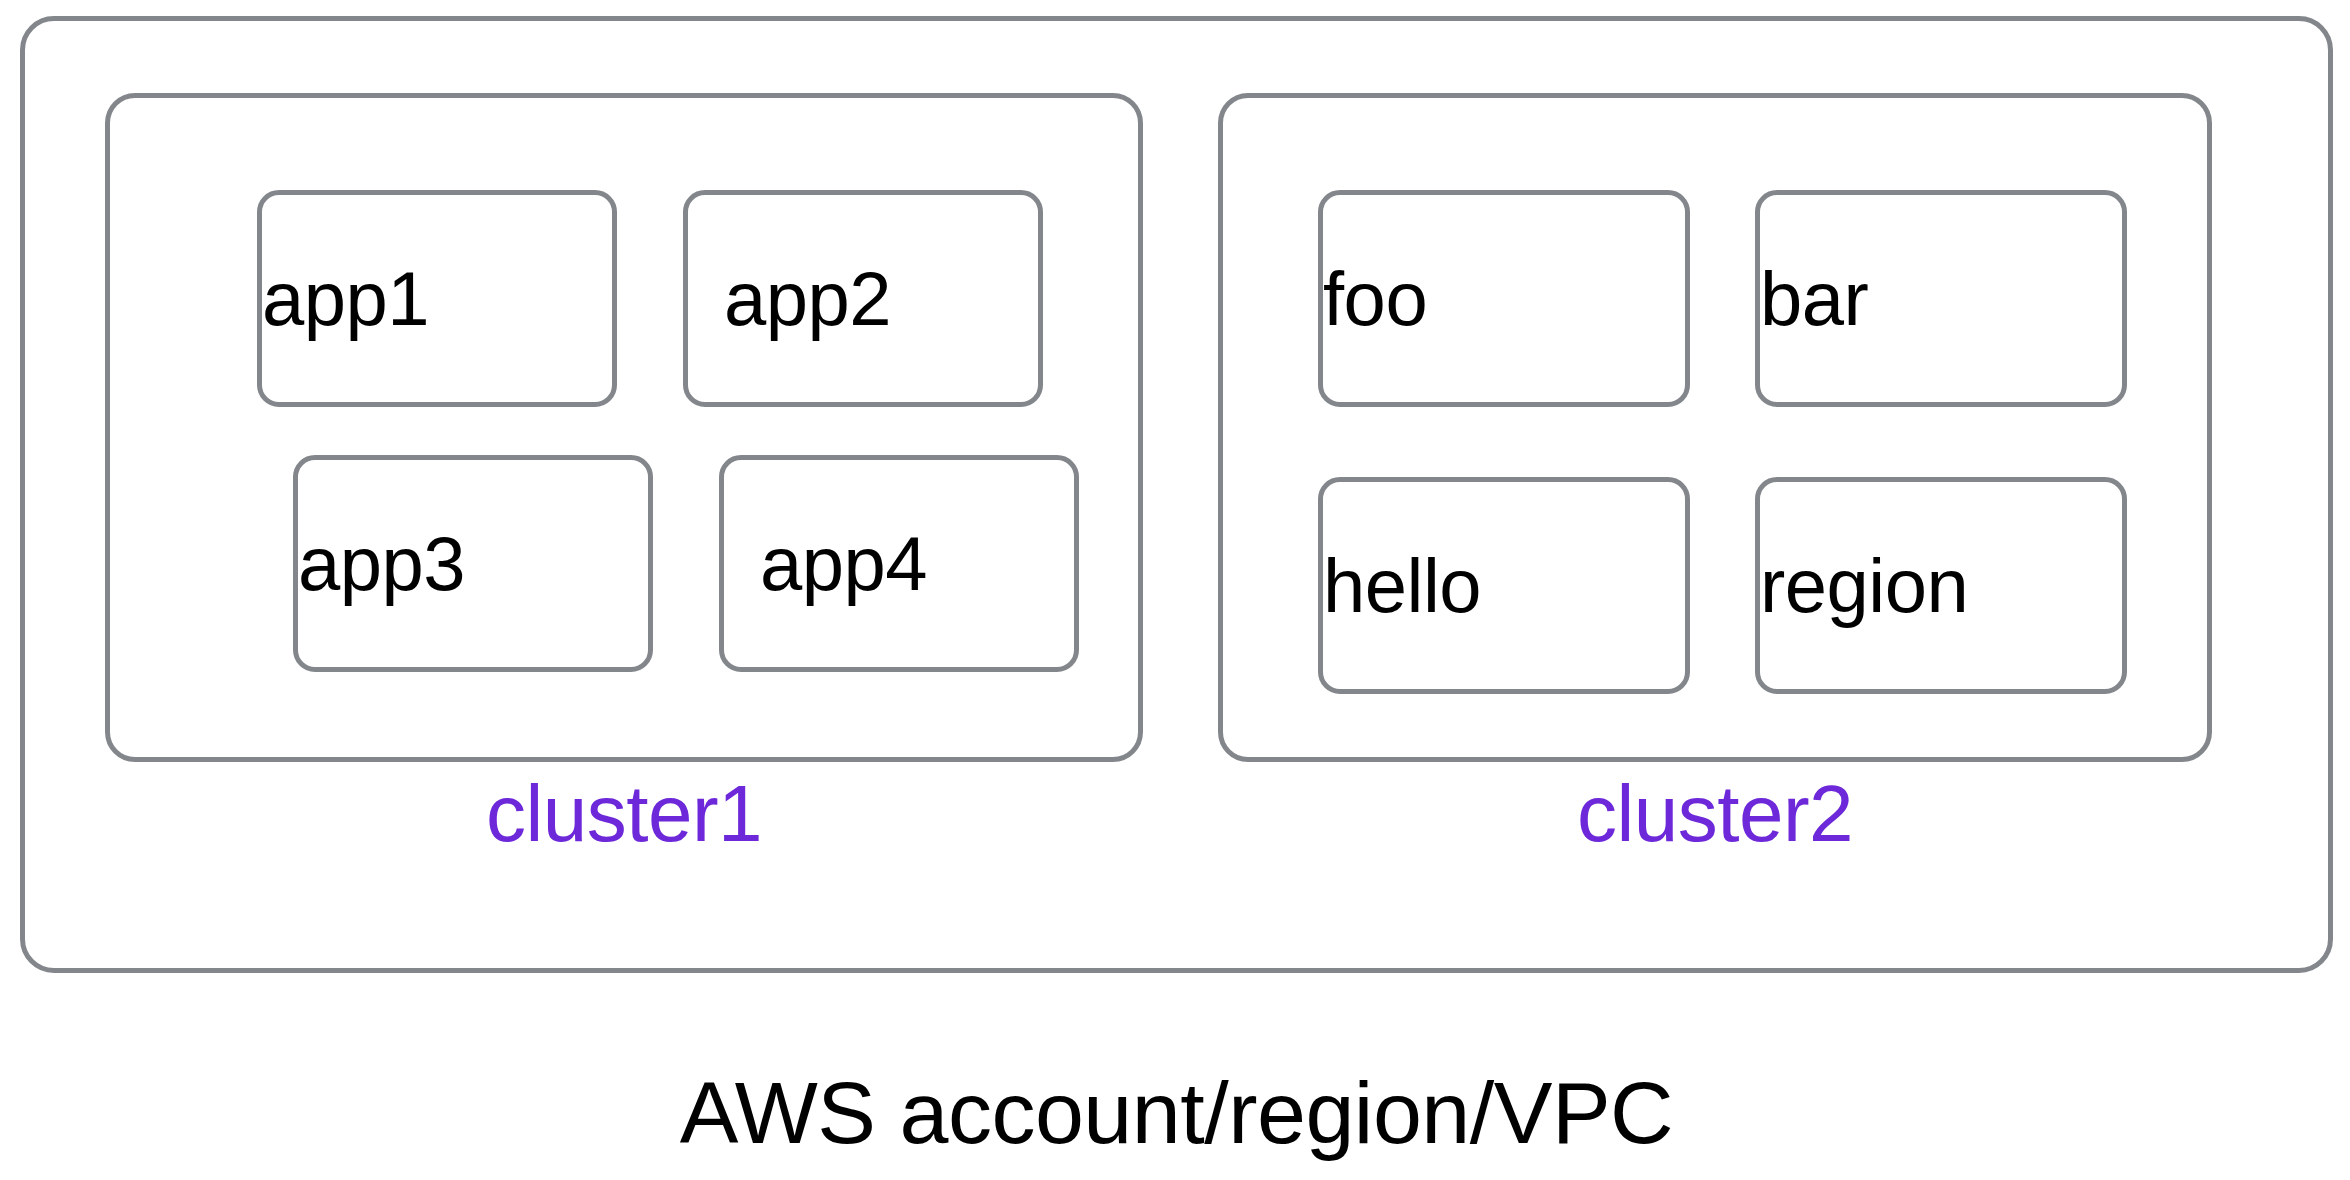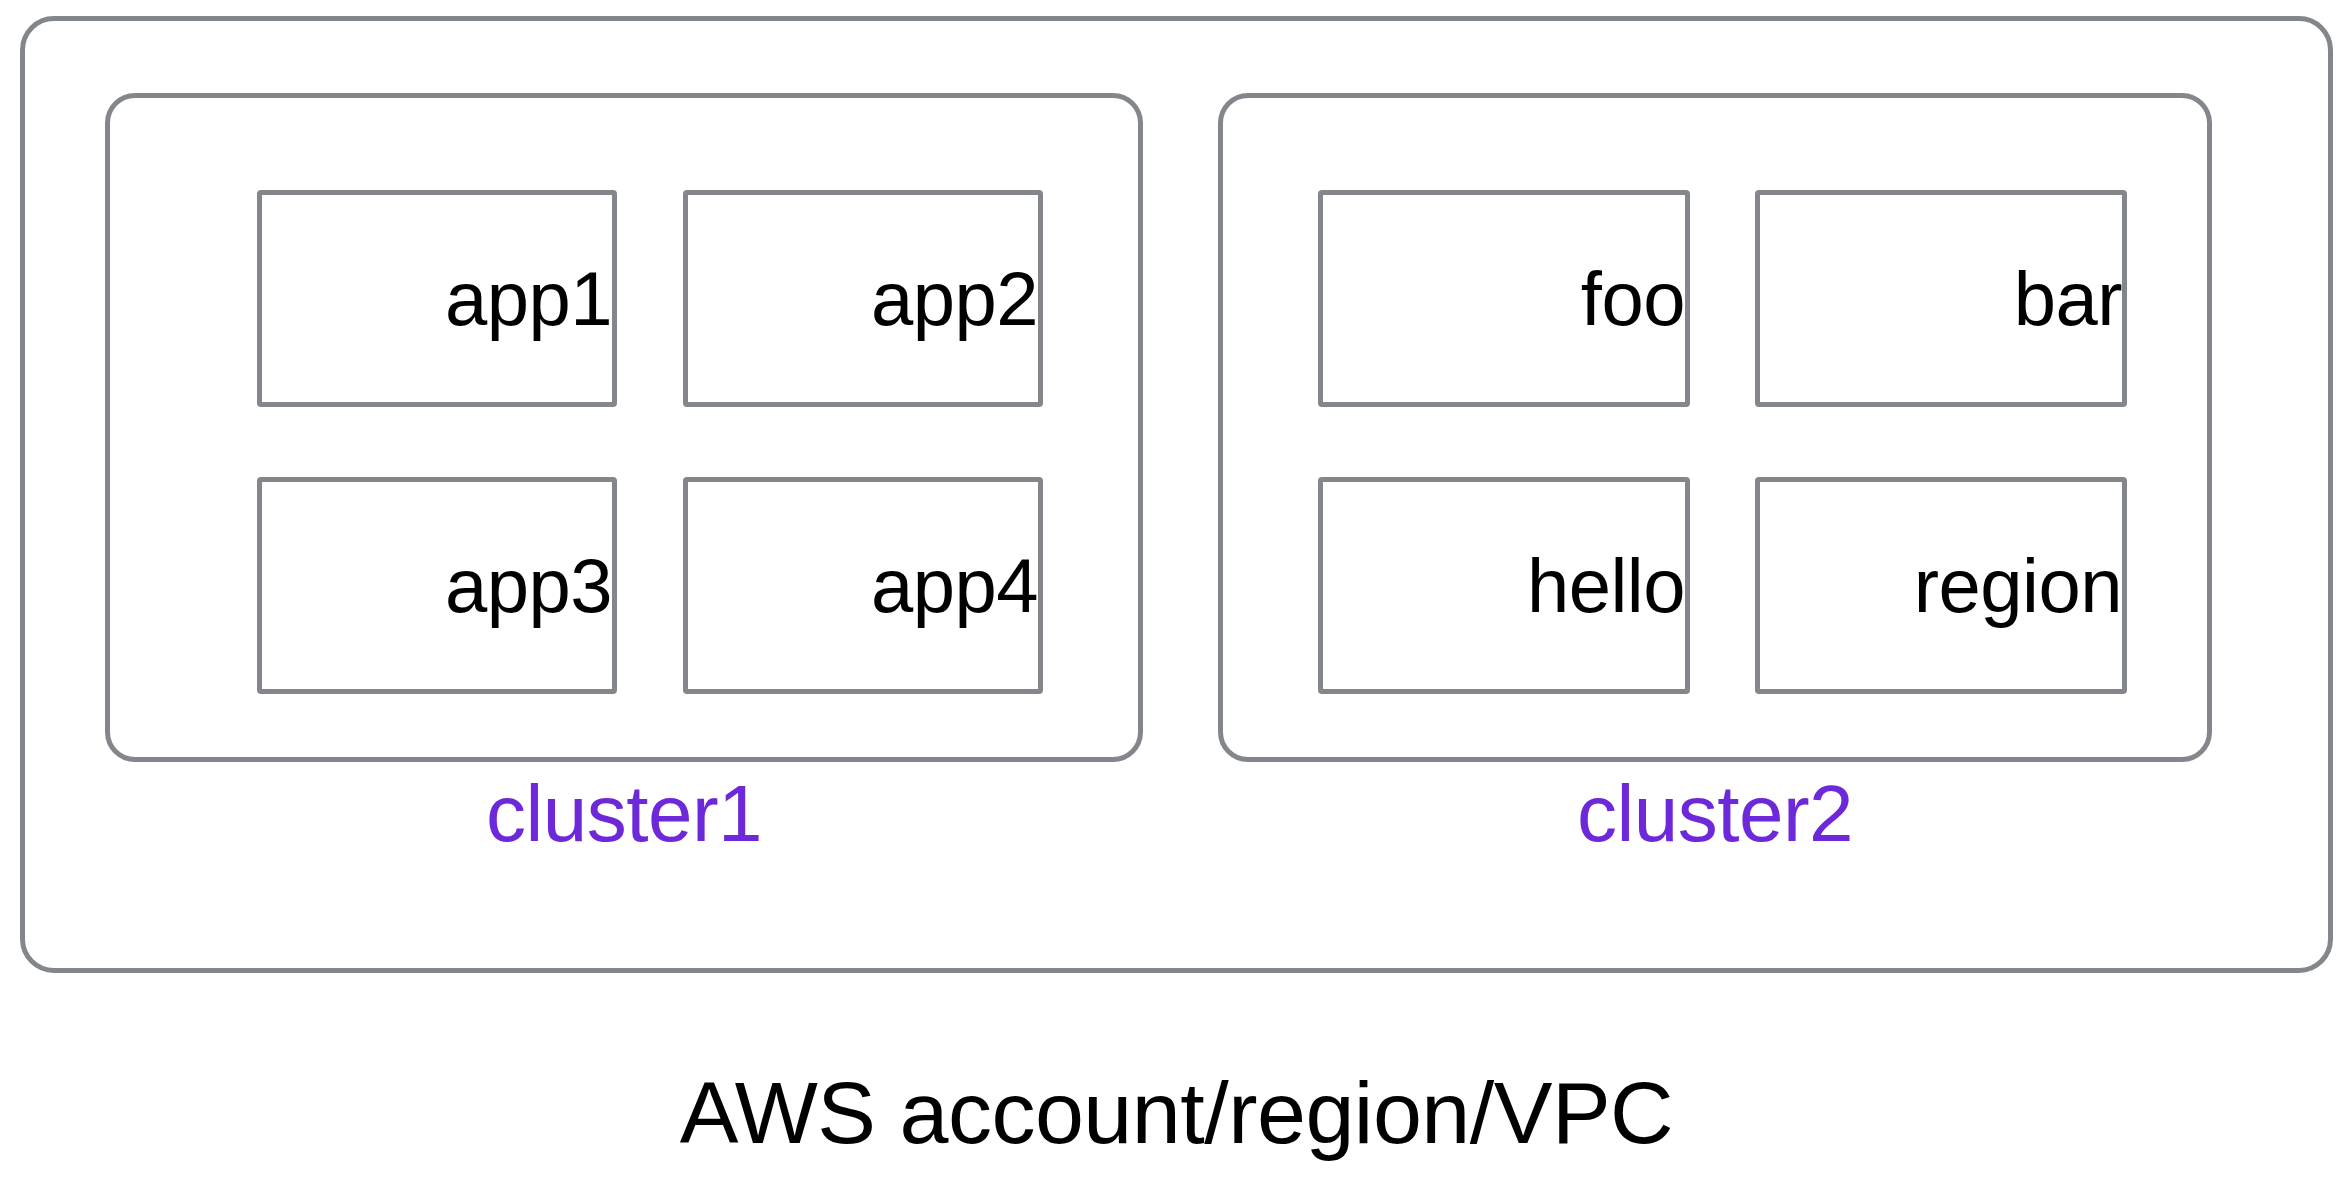--- a/index.html
+++ b/index.html
@@ -62,39 +62,39 @@
     position: absolute;
     left: 0;
     top: 0;
     width: 100%;
     height: 100%;
   }
   .node-box {
     position: absolute;
     box-sizing: border-box;
     border: 5px solid #83878c;
-    border-radius: 4px;
+    border-radius: 22px;
     background: #ffffff;
     display: flex;
     align-items: center;
-    justify-content: flex-end;
+    justify-content: flex-start;
   }
   .node-label {
     font-family: "Liberation Sans", sans-serif;
     font-size: 76px;
     line-height: 1;
     color: #000000;
     letter-spacing: -0.5px;
     white-space: nowrap;
   }
 
   
   .cluster-1 .node-box { width: 360px; height: 217px; }
   .cluster-1 .n-r0 { top: 92px; }    
-  .cluster-1 .n-r1 { top: 379px; }   
+  .cluster-1 .n-r1 { top: 357px; margin-left: 36px; }   
   .cluster-1 .n-c0 { left: 147px; }  
   .cluster-1 .n-c1 { left: 573px; padding-left: 36px; }  
 
   
   .cluster-2 .node-box { width: 372px; height: 217px; }
   .cluster-2 .n-r0 { top: 92px; }
   .cluster-2 .n-r1 { top: 379px; }
   .cluster-2 .n-c0 { left: 95px; }   
   .cluster-2 .n-c1 { left: 532px; }  
 

